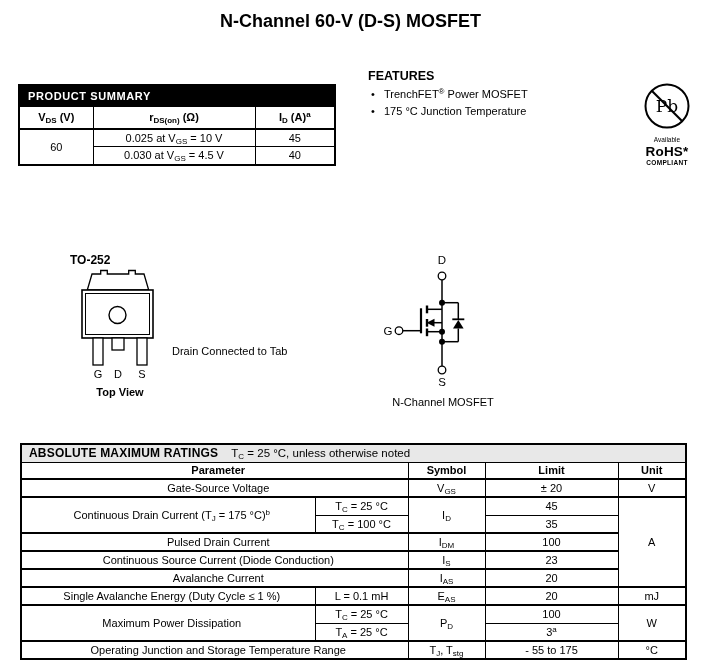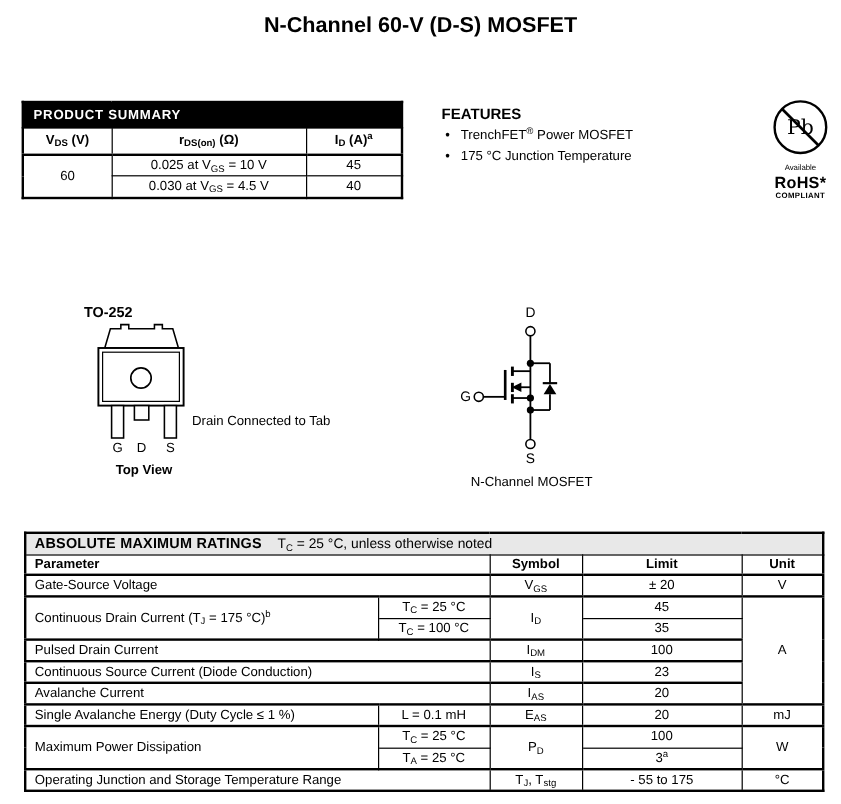--- a/index.html
+++ b/index.html
@@ -26,50 +26,50 @@
   .ps-table { position:absolute; left:18px; top:84px; width:316px; border:2px solid #000; }
   .ps-table td { border:1px solid #000; font-size:11px; text-align:center; vertical-align:middle; }
   .ps-header-cell {
     background:#000; color:#fff; font-weight:bold; font-size:13px;
     text-align:left !important; padding:4px 0 4px 8px; letter-spacing:0.6px;
   }
   .ps-colhead td { font-weight:bold; height:22px; border-bottom:2px solid #000; }
   .ps-row td { height:18px; }
 
   
-  .features { left:368px; top:88px; width:275px; }
+  .features { left:368px; top:69px; width:275px; }
   .features-header { font-weight:bold; font-size:12.5px; margin-bottom:5px; }
   .feature-item { font-size:11px; margin-top:5px; display:flex; }
   .bullet { width:16px; flex:0 0 16px; text-align:left; padding-left:3px; }
 
   
   .compliance { left:636px; top:82px; width:62px; text-align:center; }
   .available-label { font-size:6.5px; color:#000; margin-top:2px; }
   .rohs-label { font-size:13.5px; font-weight:bold; margin-top:1px; letter-spacing:0.2px; }
   .compliant-label { font-size:6.5px; font-weight:bold; letter-spacing:0.3px; }
 
   
   .pkg-name { left:70px; top:253px; width:100px; text-align:left; font-weight:bold; font-size:12px; }
   .pin-label { position:absolute; width:14px; text-align:center; font-size:11px; top:368px; }
   .top-view { left:70px; top:386px; width:100px; text-align:center; font-size:11px;font-weight:bold; }
-  .drain-note { left:160px; top:345px; font-size:11px; }
+  .drain-note { left:172px; top:345px; font-size:11px; }
 
   
   .schem-caption { left:368px; top:396px; width:150px; text-align:center; font-size:11px; }
   .svg-label { font-family:"Liberation Sans", sans-serif; font-size:11.5px; fill:#000; }
 
   
   .amr-table { position:absolute; left:20px; top:443px; width:665px; border:2px solid #000; }
   .amr-table td { border:1px solid #000; font-size:11px; vertical-align:middle; height:18px; }
   .amr-title-cell { background:#e8e8e8; height:23px; padding-left:7px; }
   .amr-title-text { font-weight:bold; font-size:12px; letter-spacing:0.2px; }
   .amr-title-note { font-size:11.5px; margin-left:10px; }
   .amr-head td { font-weight:bold; border-bottom:2px solid #000; height:17px; }
   .amr-table tr.major > td { border-top:2px solid #000; }
-  .param { text-align:left; padding-left:7px; }
+  .param { text-align:center; padding-left:7px; }
   .c { text-align:center; }
 </style>
 </head>
 <body>
 
 <div class="page">
 
   <div class="doc-title">N-Channel 60-V (D-S) MOSFET</div>
 
   <table class="ps-table">

